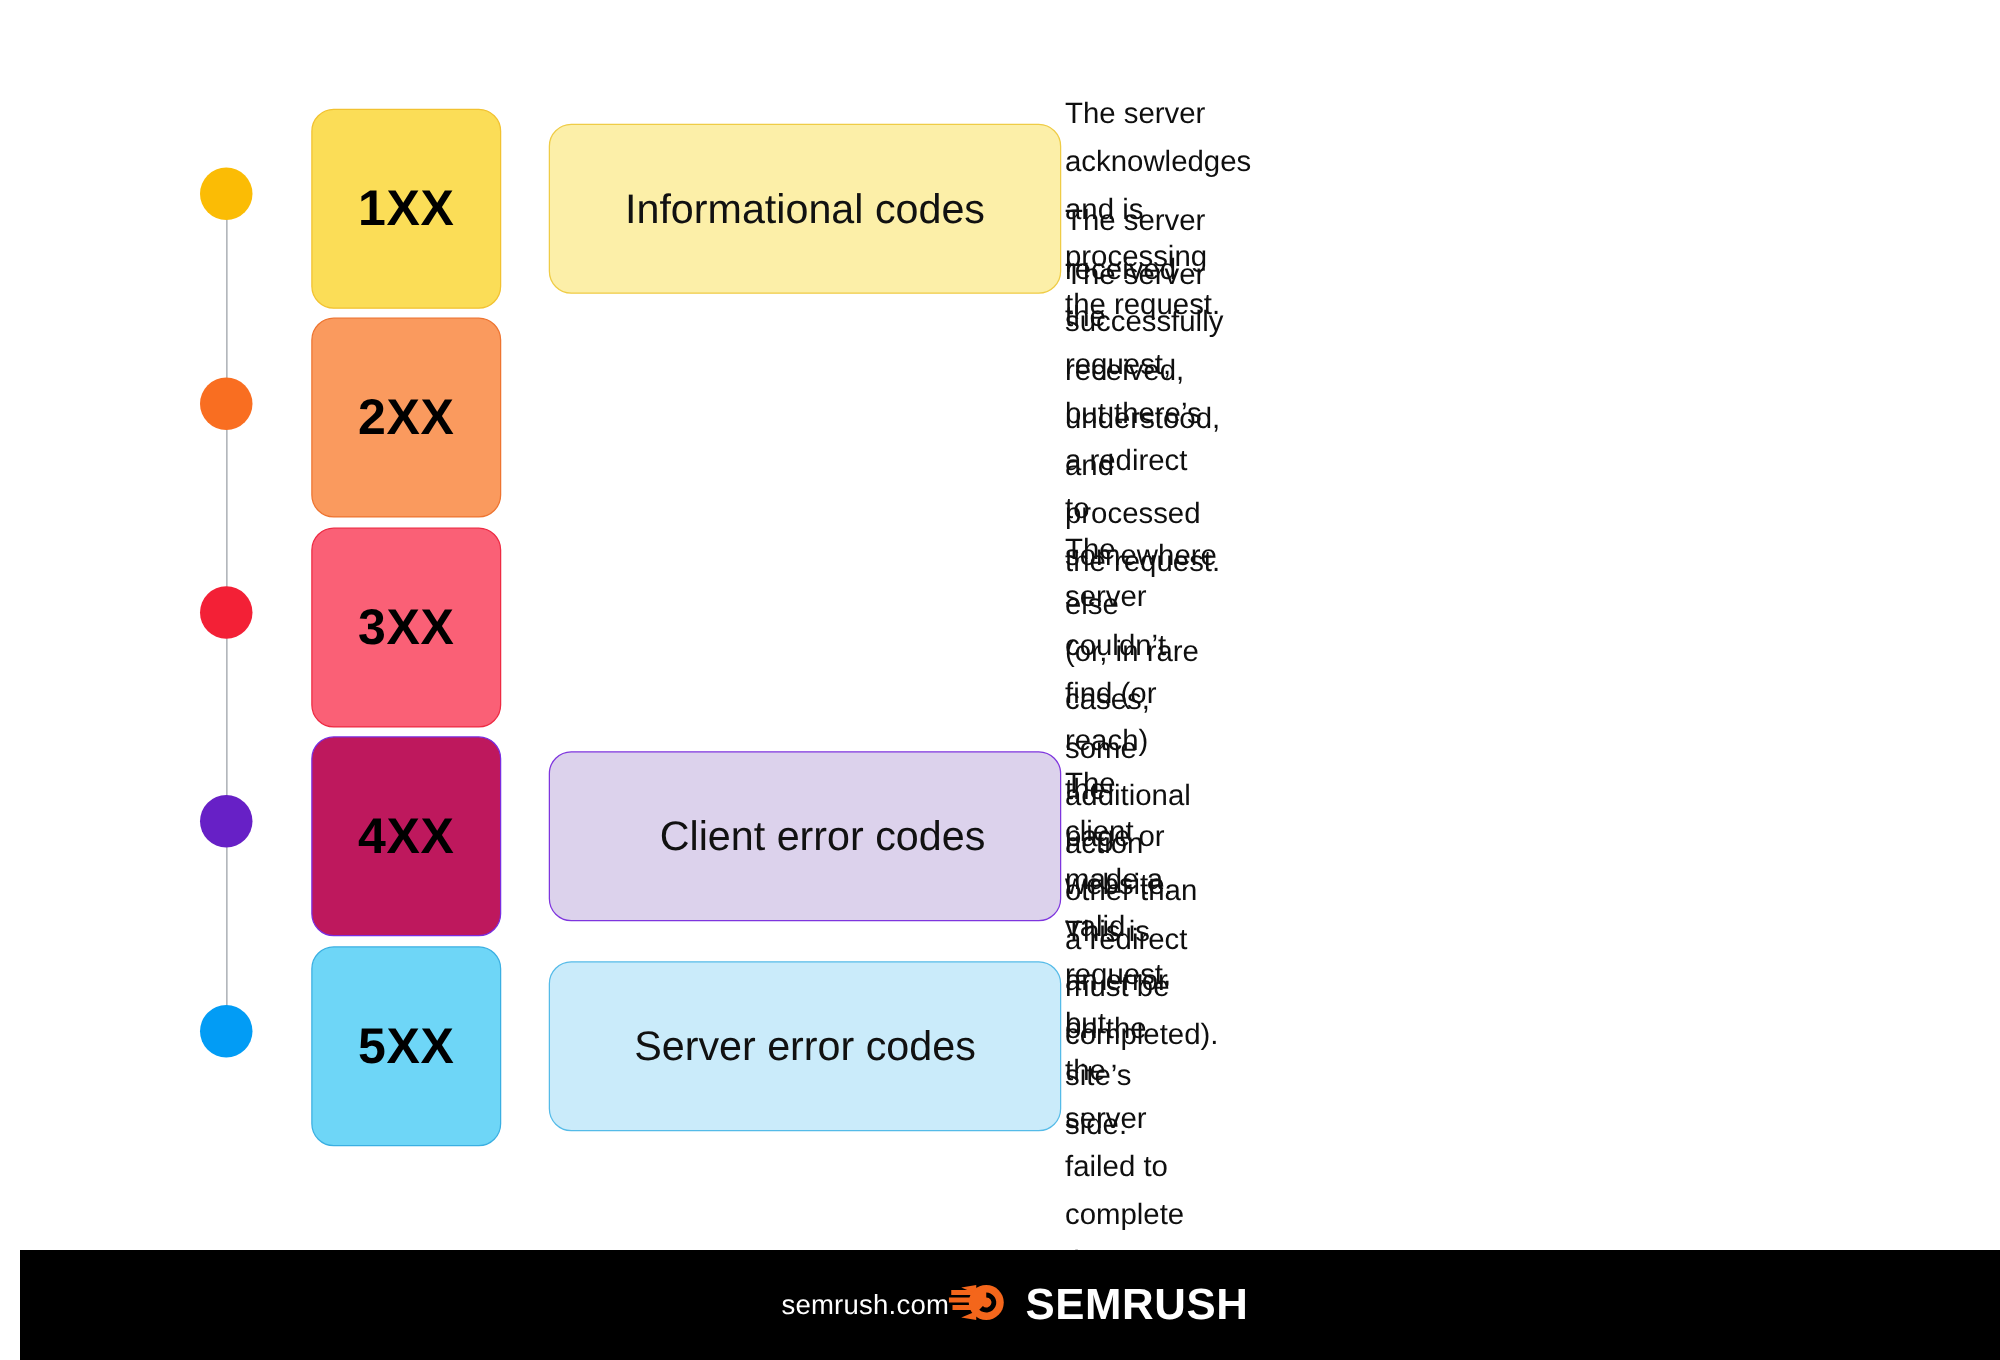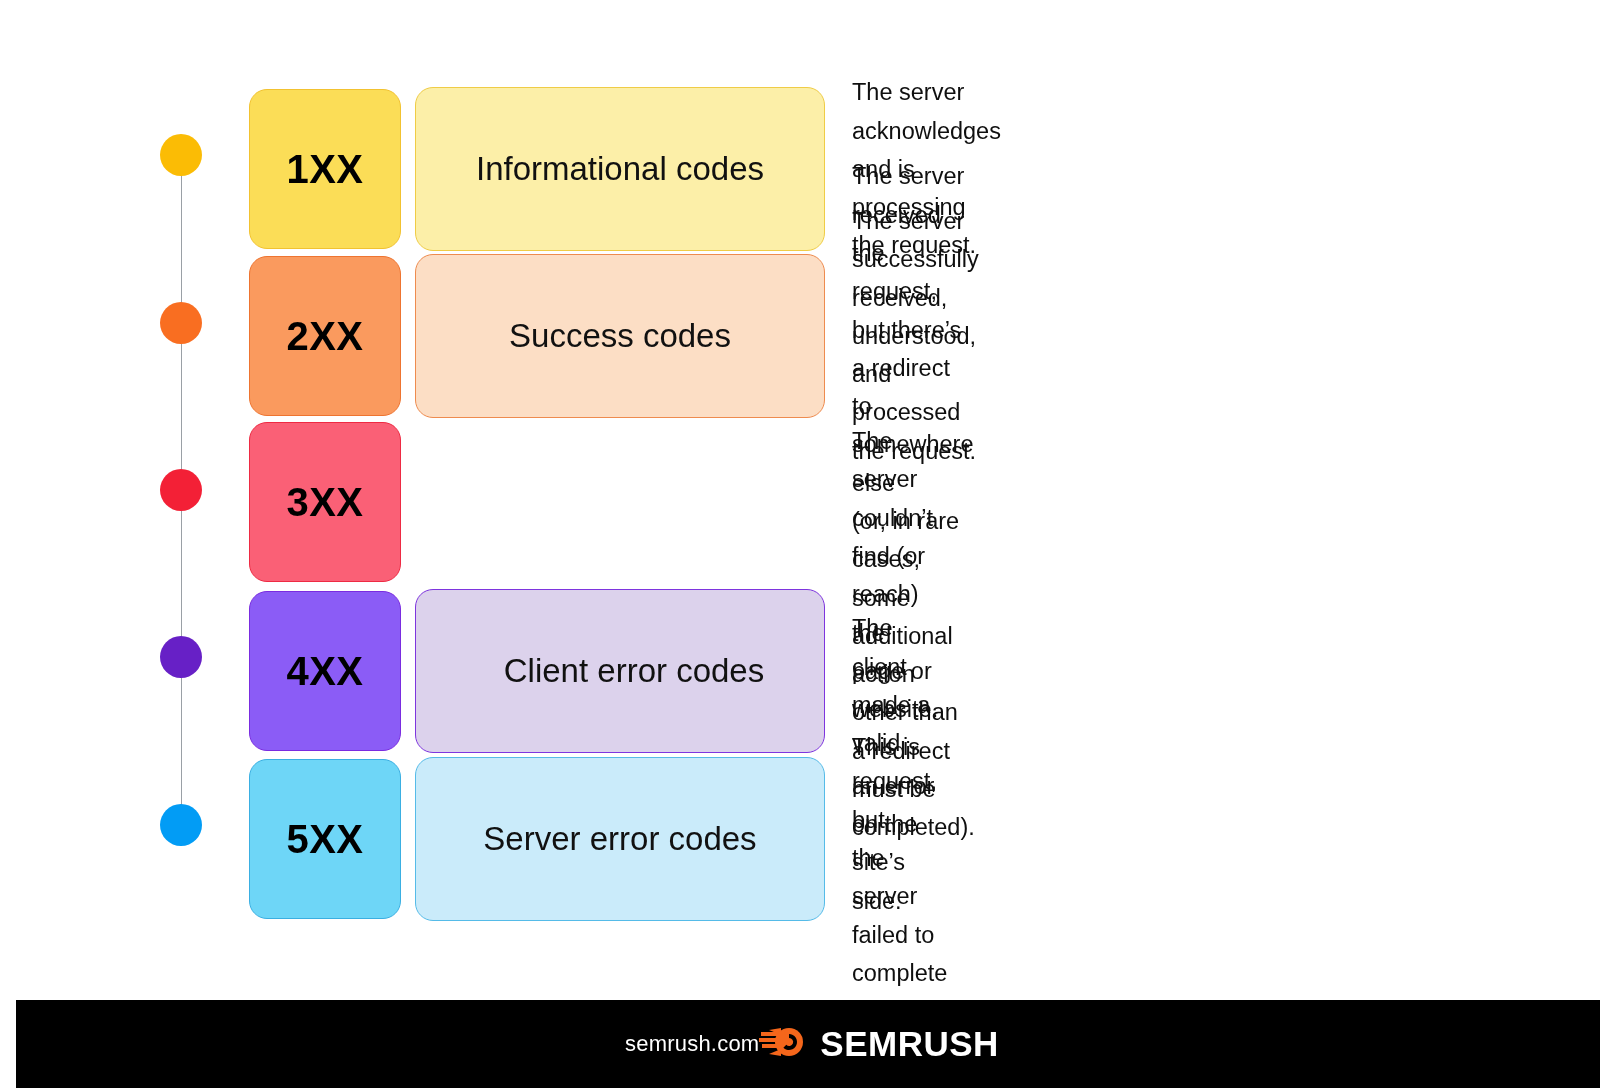--- a/index.html
+++ b/index.html
@@ -31,22 +31,22 @@
   }
   .code-box{
     width:152px;height:160px;
     border-radius:18px;
     display:flex;align-items:center;justify-content:center;
     font-size:40px;font-weight:700;color:#000000;
     letter-spacing:0.5px;
     box-sizing:border-box;
   }
   .label-box{
-    margin-left:14px;
-    width:410px;height:164px;
+    margin-left:38px;
+    width:410px;height:136px;
     border-radius:18px;
     display:flex;align-items:center;justify-content:center;
     font-size:33px;font-weight:400;color:#111111;
     box-sizing:border-box;
   }
   .desc{
     position:absolute;left:603px;
     font-size:23.5px;line-height:1.63;
     color:#0f0f0f;
     white-space:pre-line;
@@ -89,35 +89,34 @@
 
     <div class="row" style="top:0px">
       <div class="code-box" style="background: rgb(251, 221, 87); border: 1.5px solid rgb(242, 194, 48);">1XX</div>
       <div class="label-box" style="background: rgb(252, 239, 168); border: 1.5px solid rgb(239, 204, 70);">Informational codes</div>
       <div class="desc">The server acknowledges
 and is processing the request.</div>
     </div>
 
     <div class="row" style="top:167px">
       <div class="code-box" style="background: rgb(250, 154, 94); border: 1.5px solid rgb(238, 116, 48);">2XX</div>
-      <div class="label-box" style="background: rgb(252, 222, 197); border: 1.5px solid rgb(238, 139, 79);">Success codes</div>
       <div class="desc">The server successfully received,
 understood, and processed the request.</div>
     </div>
 
     <div class="row" style="top:335px">
       <div class="code-box" style="background: rgb(250, 96, 118); border: 1.5px solid rgb(238, 42, 67);">3XX</div>
       <div class="desc">The server received the request,
 but there’s a redirect to somewhere else
 (or, in rare cases, some additional action
 other than a redirect must be completed).</div>
     </div>
 
     <div class="row" style="top:502px">
-      <div class="code-box" style="background: #8b5cf6; border: 1.5px solid rgb(122, 44, 224);">4XX</div>
+      <div class="code-box" style="background: #be185d; border: 1.5px solid rgb(122, 44, 224);">4XX</div>
       <div class="label-box" style="background: rgb(220, 210, 236); border: 1.5px solid rgb(126, 53, 222); padding-left: 28px;">Client error codes</div>
       <div class="desc">The server couldn’t find (or reach)
 the page or website. This is an error
 on the site’s side.</div>
     </div>
 
     <div class="row" style="top:670px">
       <div class="code-box" style="background: rgb(110, 214, 247); border: 1.5px solid rgb(58, 175, 226);">5XX</div>
       <div class="label-box" style="background: rgb(202, 235, 250); border: 1.5px solid rgb(85, 187, 232);">Server error codes</div>
       <div class="desc">The client made a valid request, but

